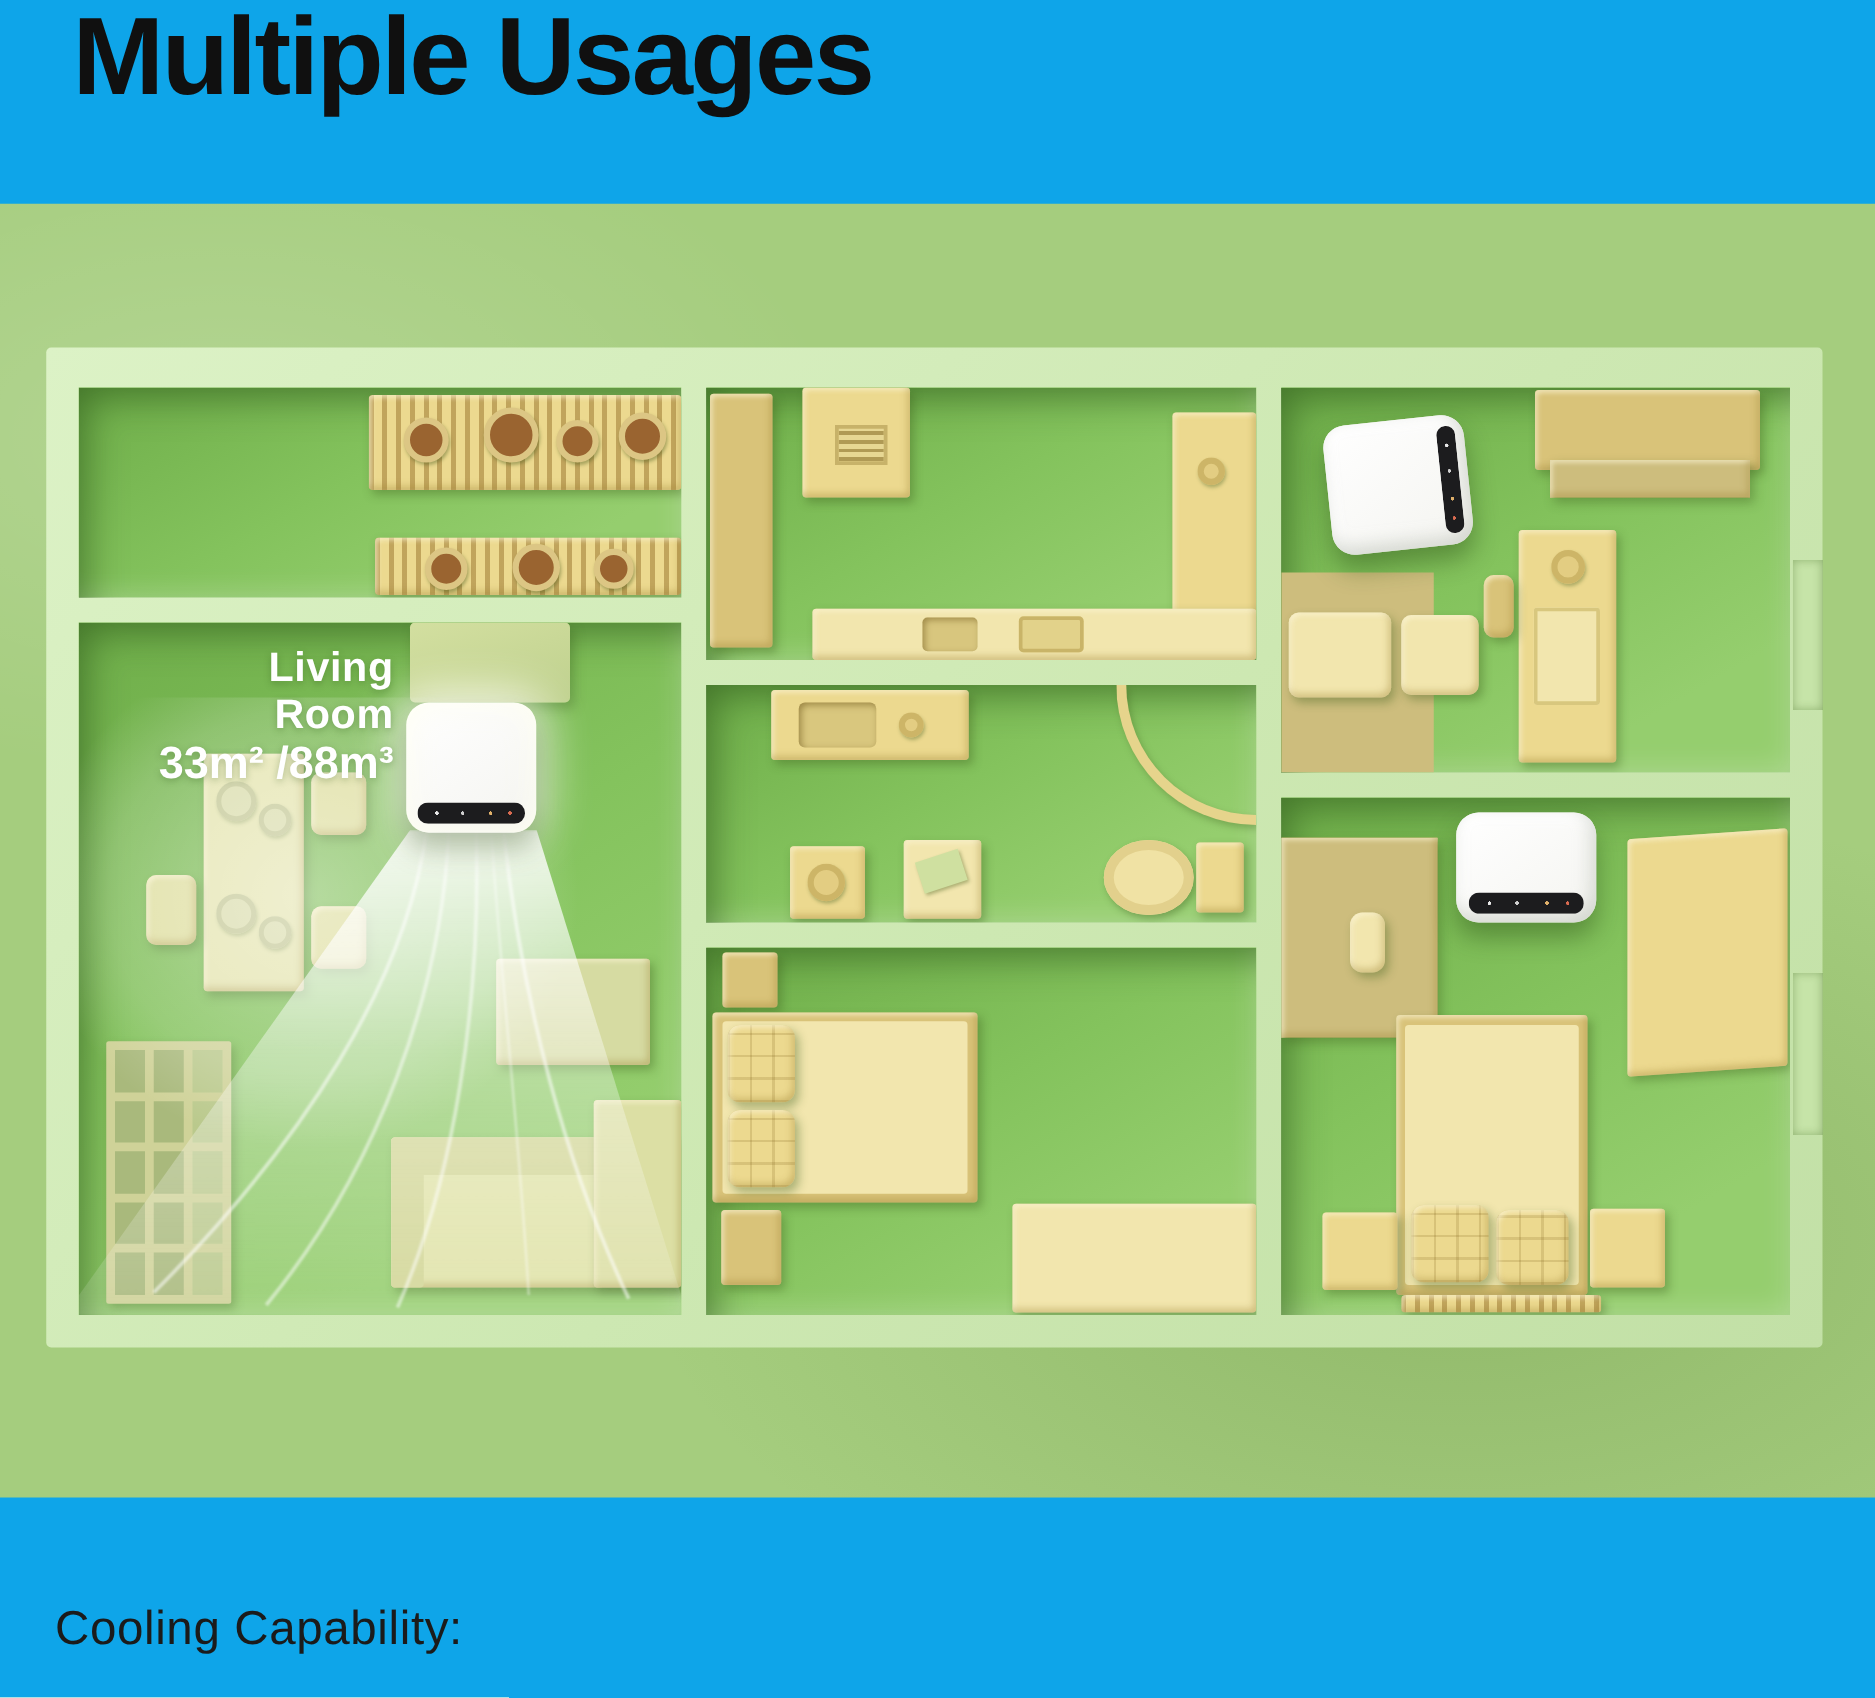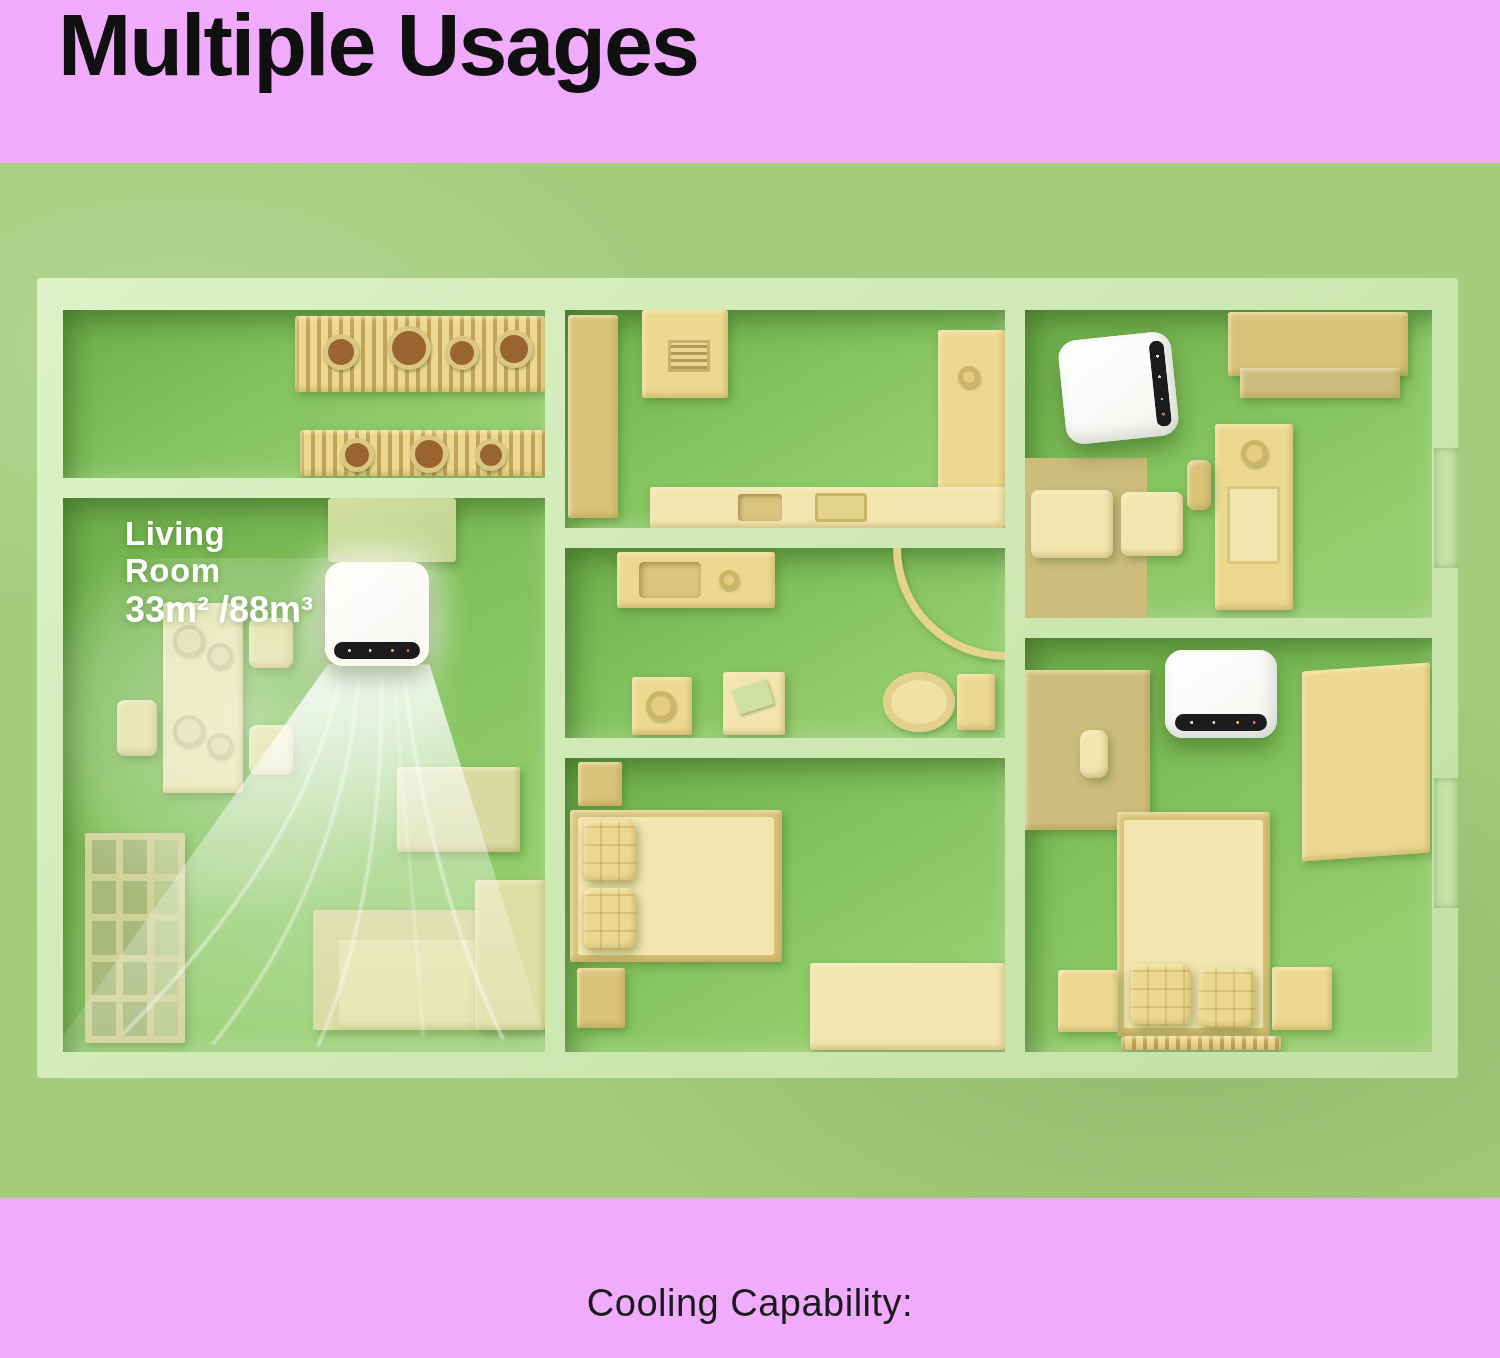--- a/index.html
+++ b/index.html
@@ -1,16 +1,16 @@
 <!DOCTYPE html>
 <html><head>
 <meta charset="utf-8">
 <style>
   html,body{margin:0;padding:0;background:#fff;}
-  .page{position:relative;width:1500px;height:1358px;background:#f0abfc;overflow:hidden;
+  .page{position:relative;width:1500px;height:1358px;background:#0ea5e9;overflow:hidden;
         font-family:"Liberation Sans",sans-serif;}
   .abs{position:absolute;}
 
   
   .title{position:absolute;left:58px;top:-6px;font-size:88px;font-weight:bold;
          color:#101010;letter-spacing:-2px;}
 
   
   .hero{position:absolute;left:0;top:163px;width:1500px;height:1035px;
         background:
@@ -75,37 +75,37 @@
 
   
   .cone{position:absolute;z-index:25;pointer-events:none;
         background:linear-gradient(to bottom, rgba(255,255,255,.88), rgba(255,255,255,.38) 45%, rgba(255,255,255,.10));
         clip-path:polygon(55% 0%, 76% 0%, 100% 96%, 100% 100%, 0 100%, 0 96%);
         filter:blur(1px);}
   .haze{position:absolute;z-index:24;pointer-events:none;
         background:radial-gradient(60% 55% at 38% 32%, rgba(255,255,255,.42), rgba(255,255,255,.18) 55%, transparent 75%);}
 
   
-  .lr-label{position:absolute;z-index:40;color:#ffffff;font-weight:bold;text-align:left;
+  .lr-label{position:absolute;z-index:40;color:#ffffff;font-weight:bold;text-align:right;
         text-shadow:0 2px 6px rgba(50,90,25,.35);line-height:1.12;}
   .lr-label .l1{font-size:33px;letter-spacing:.5px;}
   .lr-label .l2{font-size:36px;}
 
   
   .shower{position:absolute;right:0;top:0;width:112px;height:112px;box-sizing:border-box;
         border-left:8px solid #e6d48c;border-bottom:8px solid #e6d48c;
         border-bottom-left-radius:115px;filter:drop-shadow(2px 3px 3px rgba(60,95,30,.35));}
   .toilet-bowl{position:absolute;background:#f0e2a4;border-radius:50%;
         box-shadow:inset 0 0 0 8px #e2d08c, 2px 3px 6px rgba(60,95,30,.4);}
   .cup{position:absolute;border-radius:50%;background:#e3cd82;
        box-shadow:inset 0 0 0 5px #cdb567, 1px 2px 3px rgba(60,90,30,.35);}
 
   
   .caption{position:absolute;left:0;right:0;top:1282px;display:flex;align-items:baseline;
-        justify-content:center;gap:20px;color:#1b1b1b;}
+        justify-content:space-between;gap:20px;color:#1b1b1b;padding-left:44px;}
   .caption .cap-label{font-size:38px;font-weight:normal;letter-spacing:.5px;}
   .caption .cap-value{font-size:53px;font-weight:bold;letter-spacing:-.5px;}
 </style>
 </head>
 <body>
 
 <div class="page">
 
   <div class="title">Multiple Usages</div>
 

